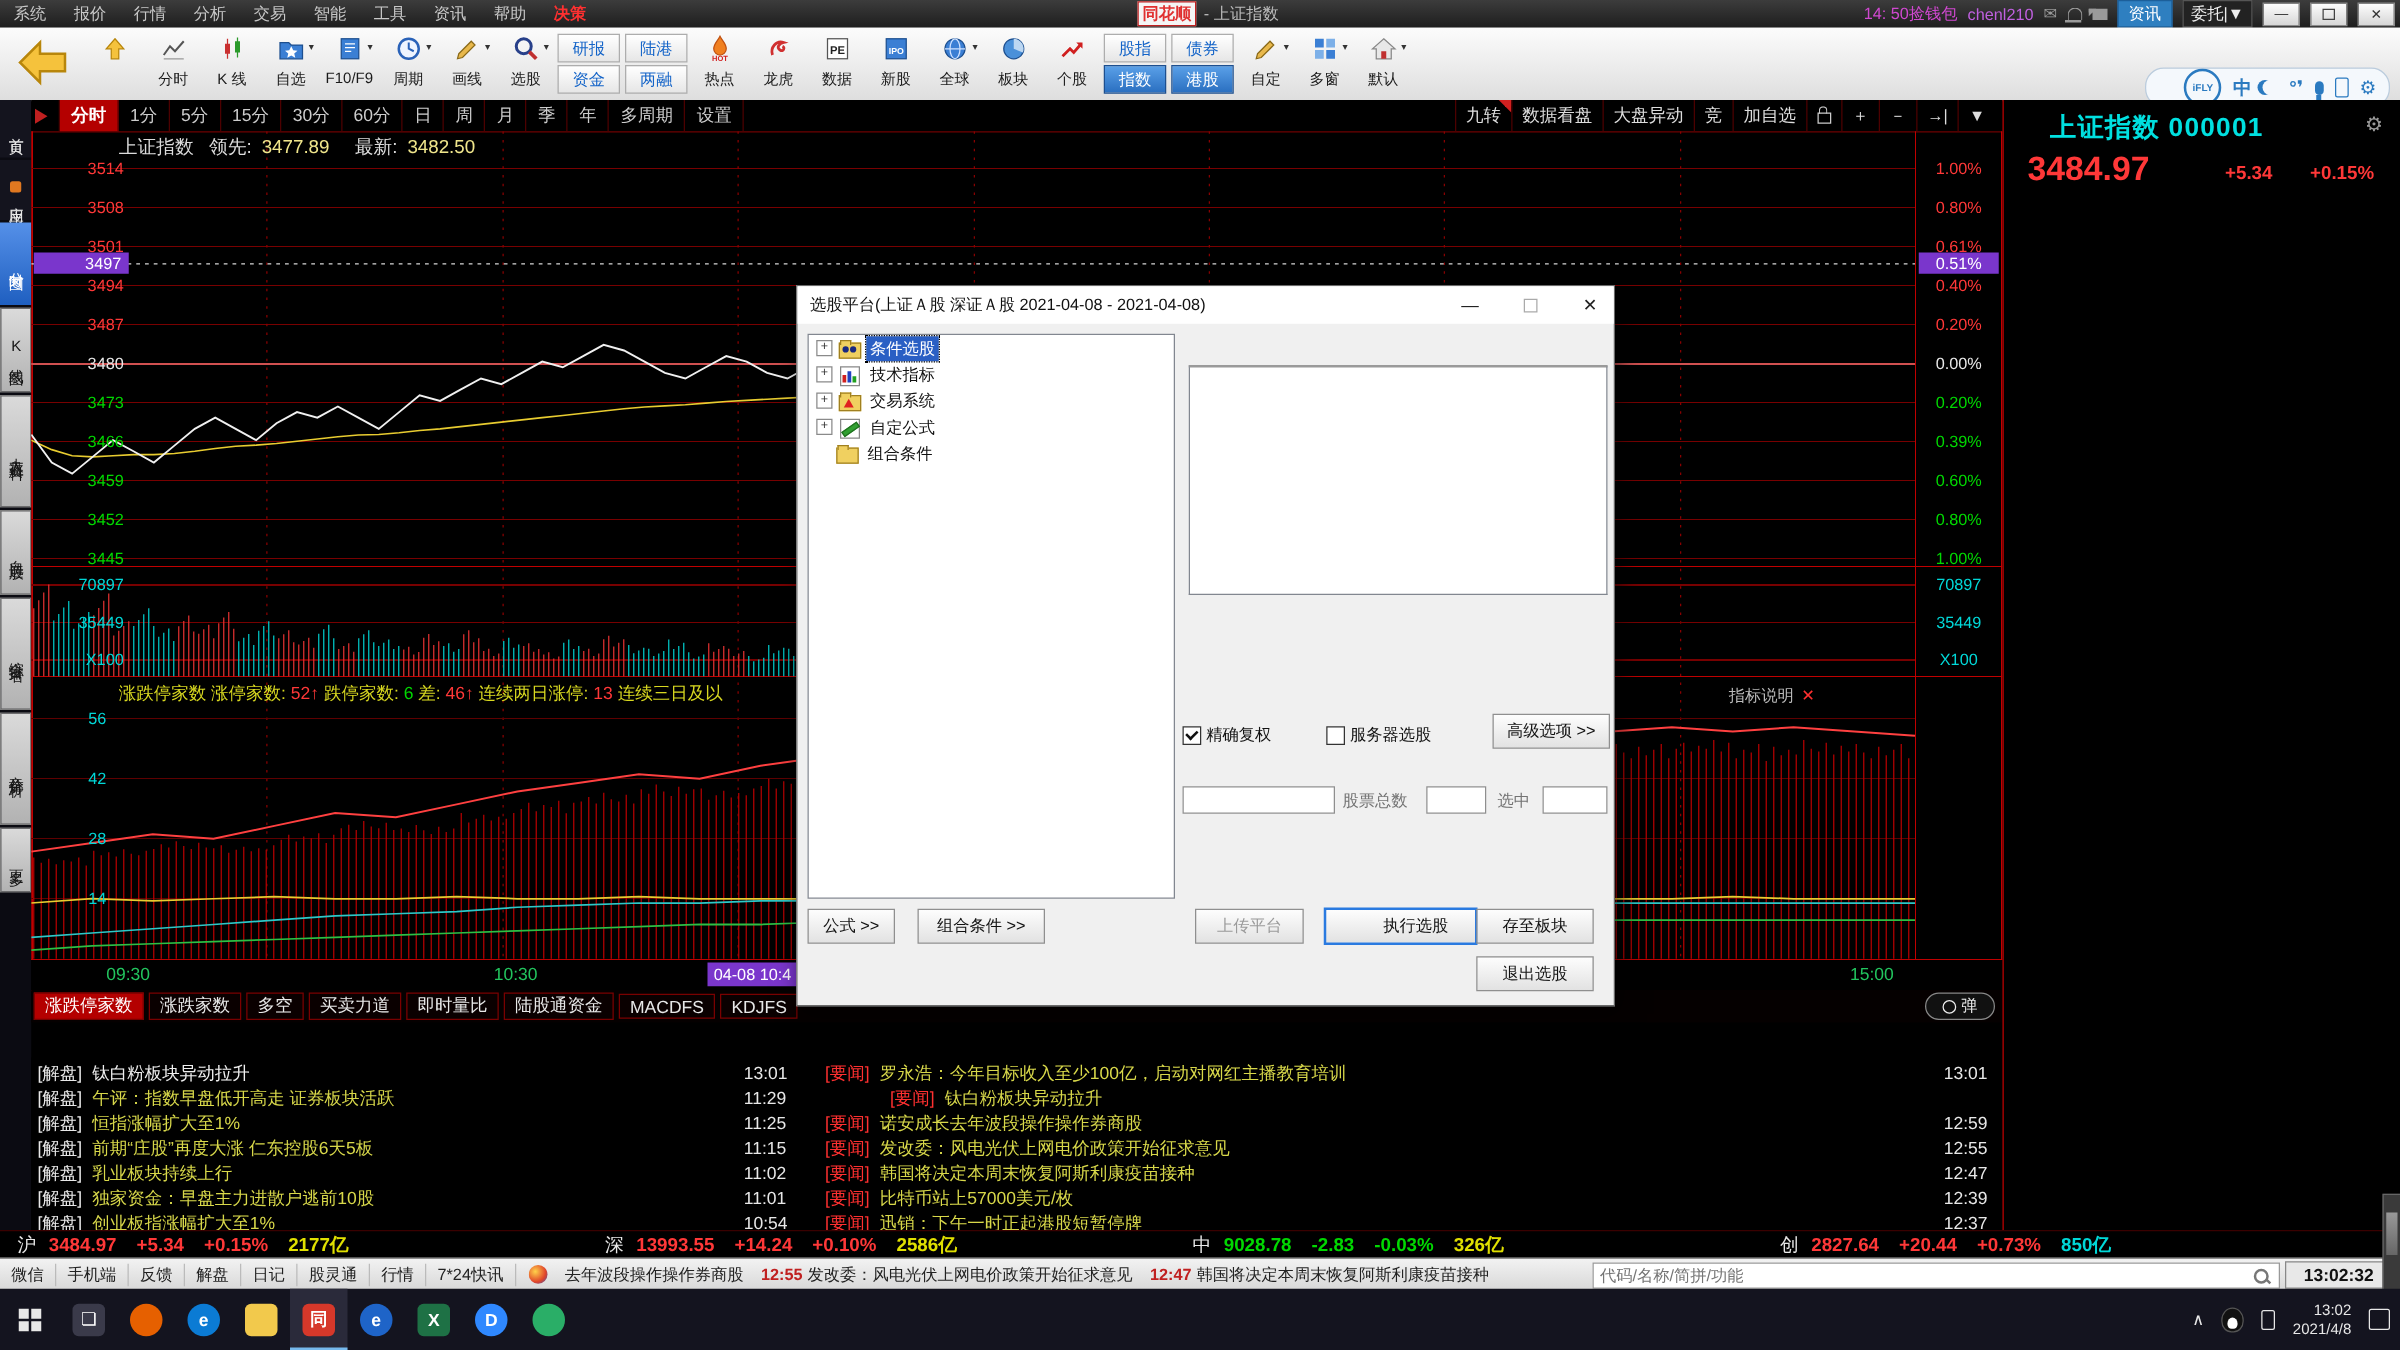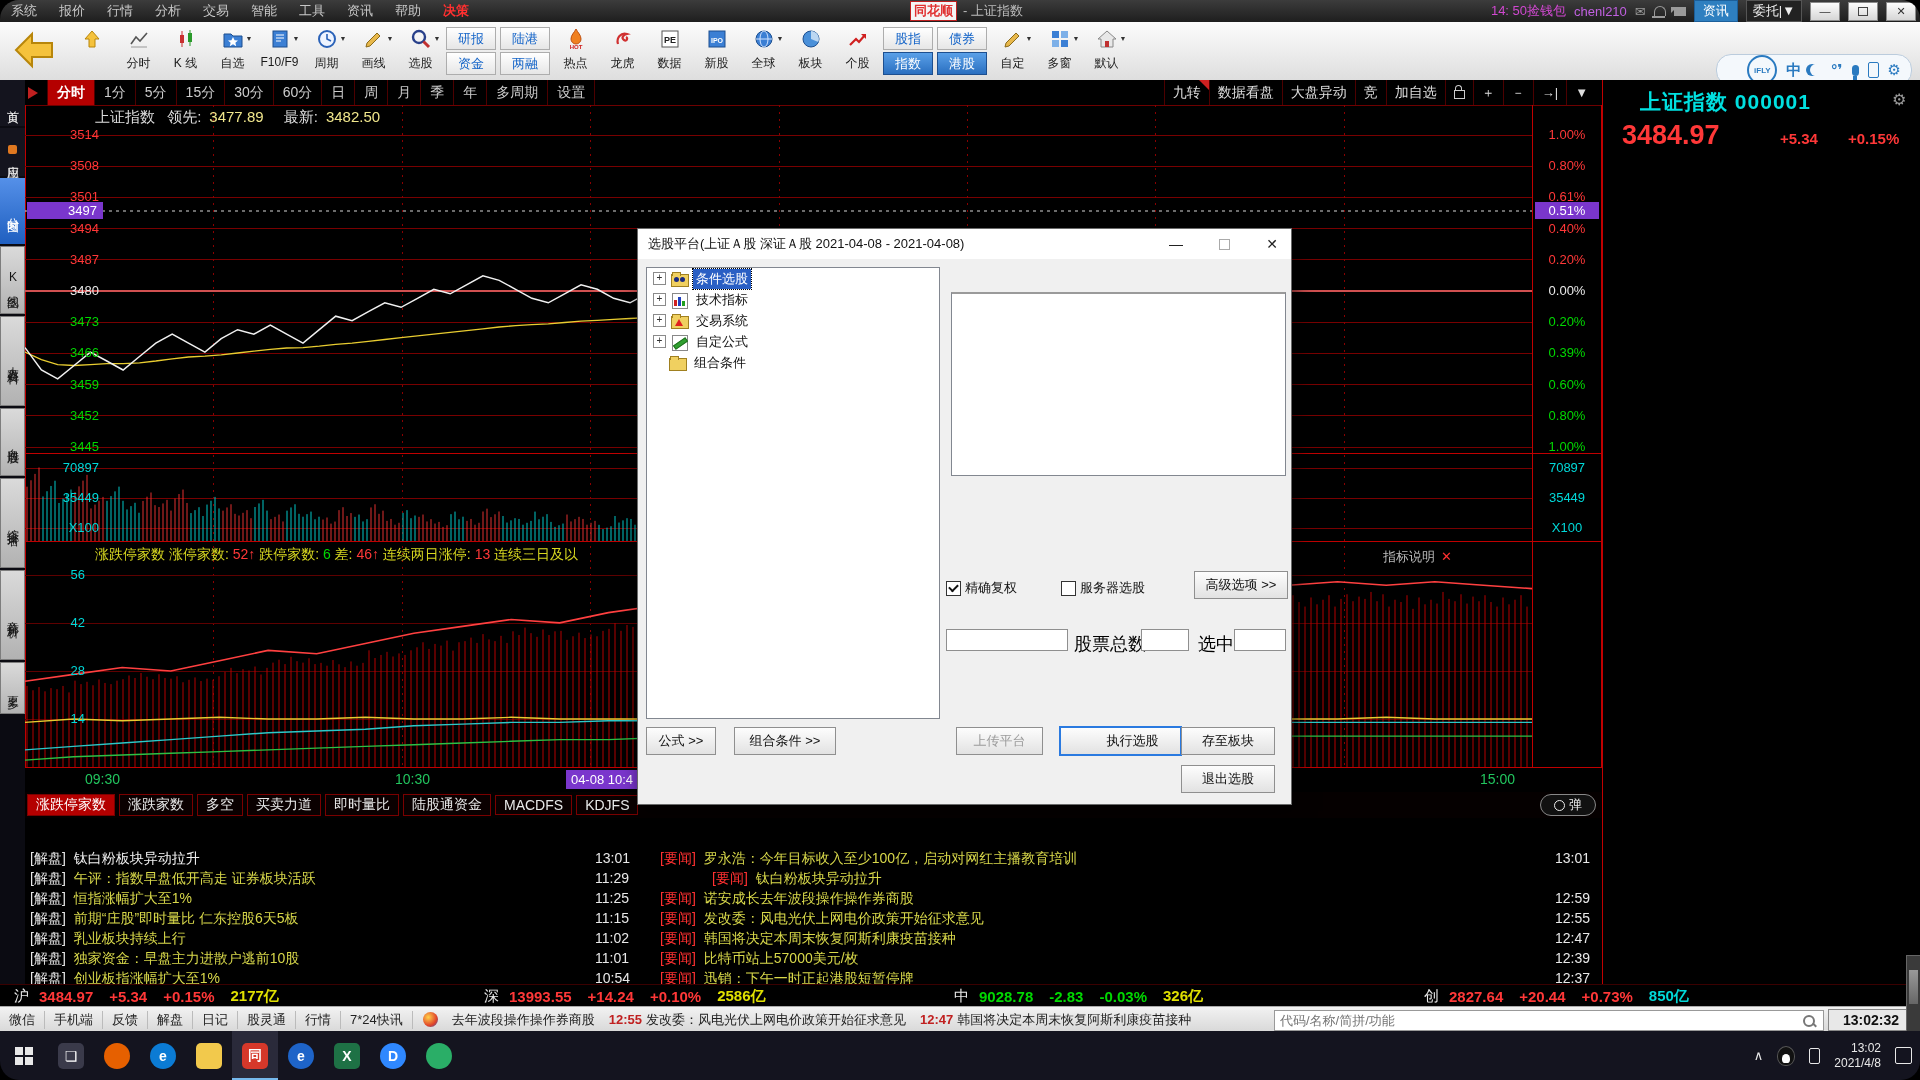--- a/index.html
+++ b/index.html
@@ -1,17 +1,17 @@
 <!DOCTYPE html>
 <html><head>
 <meta charset="utf-8">
 <style>
   html,body{margin:0;padding:0;background:#000;}
   #screen{position:relative;width:1920px;height:1080px;overflow:hidden;background:#000;
-          font-family:"Liberation Sans","DejaVu Sans",sans-serif;border-radius:19px;-webkit-font-smoothing:antialiased;}
+          font-family:"Liberation Sans","DejaVu Sans",sans-serif;-webkit-font-smoothing:antialiased;}
   .abs{position:absolute;}
   
   #titlebar{left:0;top:0;width:1920px;height:22px;background:linear-gradient(#3c3c3c,#1e1e1e);display:flex;align-items:center;}
   .menu-item{color:#c8c8c8;font-size:13px;padding:0 11px;cursor:default;}
   .menu-item.accent{color:#ff3030;font-weight:bold;}
   #brand{color:#e03030;font-weight:bold;font-size:13px;border:1px solid #c02020;padding:0 3px;margin-left:430px;background:#f5f5f5;}
   #brand-suffix{color:#bbb;font-size:13px;margin-left:6px;}
   #tb-right{position:absolute;right:4px;top:0;height:22px;display:flex;align-items:center;gap:8px;}
   .promo{color:#d048d0;font-size:13px;}
   .username{color:#c060e0;font-size:13px;}
@@ -142,21 +142,21 @@
   #dlg-list{position:absolute;left:313px;top:63px;width:333px;height:181px;background:#fff;border:1px solid #828790;border-top:2px solid #9a9a9a;}
   .dlg-cb-row{position:absolute;top:350px;display:flex;align-items:center;font-size:13px;color:#111;}
   .cb{width:13px;height:13px;background:#fff;border:1px solid #333;margin-right:4px;position:relative;flex:0 0 13px;}
   .cb.checked:after{content:"";position:absolute;left:2px;top:2px;width:7px;height:4px;border:2px solid #111;border-top:none;border-right:none;transform:rotate(-45deg);}
   .dlg-btn-std{position:absolute;height:26px;background:linear-gradient(#fdfdfd,#e2e2e2);border:1px solid #8f8f8f;font-size:13px;color:#111;
                display:flex;align-items:center;justify-content:center;}
   .dlg-btn-std.default{border:2px solid #2a7ae0;padding-left:24px;}
   .dlg-btn-std.disabled{color:#9a9a9a;}
   #dlg-progress{position:absolute;left:308px;top:400px;width:120px;height:20px;background:#fff;border:1px solid #8f8f8f;}
   .dlg-input{position:absolute;top:400px;height:20px;background:#fff;border:1px solid #8f8f8f;}
-  .dlg-lbl{position:absolute;top:403px;font-size:18px;color:#000000;}
+  .dlg-lbl{position:absolute;top:403px;font-size:13px;color:#737373;}
   
   #taskbar{left:0;top:1031px;width:1920px;height:49px;background:#14141f;display:flex;align-items:center;}
   #start{width:48px;height:49px;display:flex;align-items:center;justify-content:center;}
   .win-logo{display:grid;grid-template-columns:8px 8px;grid-gap:2px;}
   .win-logo b{width:8px;height:8px;background:#e8e8e8;}
   .tb-app{width:46px;height:49px;display:flex;align-items:center;justify-content:center;position:relative;}
   .tb-app.active{background:#2a2a3a;box-shadow:inset 0 -2px 0 #76b9ed;}
   .app-ic{width:26px;height:26px;border-radius:5px;display:flex;align-items:center;justify-content:center;color:#fff;font-size:14px;font-weight:bold;}
   .app-ic.circle{border-radius:50%;}
   #tray{position:absolute;right:8px;top:0;height:49px;display:flex;align-items:center;gap:14px;color:#e8e8e8;}
@@ -1024,21 +1024,21 @@
       <div id="danmu">
         <i></i>
         <span>弹</span>
       </div>
   </div>
 
   <div id="news" class="abs">
       <div class="nrow" style="left: 5px; top: 2px; width: 605px;"><span class="ntag">[解盘]</span><span class="ntxt fresh">钛白粉板块异动拉升</span><span class="ntime" style="left: 565px;">13:01</span></div>
       <div class="nrow" style="left: 5px; top: 22px; width: 605px;"><span class="ntag">[解盘]</span><span class="ntxt">午评：指数早盘低开高走 证券板块活跃</span><span class="ntime" style="left: 565px;">11:29</span></div>
       <div class="nrow" style="left: 5px; top: 42px; width: 605px;"><span class="ntag">[解盘]</span><span class="ntxt">恒指涨幅扩大至1%</span><span class="ntime" style="left: 565px;">11:25</span></div>
-      <div class="nrow" style="left: 5px; top: 62px; width: 605px;"><span class="ntag">[解盘]</span><span class="ntxt">前期“庄股”即时量比 仁东控股6天5板</span><span class="ntime" style="left: 565px;">11:15</span></div>
+      <div class="nrow" style="left: 5px; top: 62px; width: 605px;"><span class="ntag">[解盘]</span><span class="ntxt">前期“庄股”再度大涨 仁东控股6天5板</span><span class="ntime" style="left: 565px;">11:15</span></div>
       <div class="nrow" style="left: 5px; top: 82px; width: 605px;"><span class="ntag">[解盘]</span><span class="ntxt">乳业板块持续上行</span><span class="ntime" style="left: 565px;">11:02</span></div>
       <div class="nrow" style="left: 5px; top: 102px; width: 605px;"><span class="ntag">[解盘]</span><span class="ntxt">独家资金：早盘主力进散户逃前10股</span><span class="ntime" style="left: 565px;">11:01</span></div>
       <div class="nrow" style="left: 5px; top: 122px; width: 605px;"><span class="ntag">[解盘]</span><span class="ntxt">创业板指涨幅扩大至1%</span><span class="ntime" style="left: 565px;">10:54</span></div>
       <div class="nrow" style="left: 635px; top: 2px; width: 935px;"><span class="ntag red">[要闻]</span><span class="ntxt">罗永浩：今年目标收入至少100亿，启动对网红主播教育培训</span><span class="ntime" style="left: 895px;">13:01</span></div>
       <div class="nrow" style="left: 655px; top: 22px; width: 935px; margin-left: 32px;"><span class="ntag red">[要闻]</span><span class="ntxt">钛白粉板块异动拉升</span><span class="ntime" style="left: 895px;">13:01</span></div>
       <div class="nrow" style="left: 635px; top: 42px; width: 935px;"><span class="ntag red">[要闻]</span><span class="ntxt">诺安成长去年波段操作操作券商股</span><span class="ntime" style="left: 895px;">12:59</span></div>
       <div class="nrow" style="left: 635px; top: 62px; width: 935px;"><span class="ntag red">[要闻]</span><span class="ntxt">发改委：风电光伏上网电价政策开始征求意见</span><span class="ntime" style="left: 895px;">12:55</span></div>
       <div class="nrow" style="left: 635px; top: 82px; width: 935px;"><span class="ntag red">[要闻]</span><span class="ntxt">韩国将决定本周末恢复阿斯利康疫苗接种</span><span class="ntime" style="left: 895px;">12:47</span></div>
       <div class="nrow" style="left: 635px; top: 102px; width: 935px;"><span class="ntag red">[要闻]</span><span class="ntxt">比特币站上57000美元/枚</span><span class="ntime" style="left: 895px;">12:39</span></div>
       <div class="nrow" style="left: 635px; top: 122px; width: 935px;"><span class="ntag red">[要闻]</span><span class="ntxt">迅销：下午一时正起港股短暂停牌</span><span class="ntime" style="left: 895px;">12:37</span></div>

